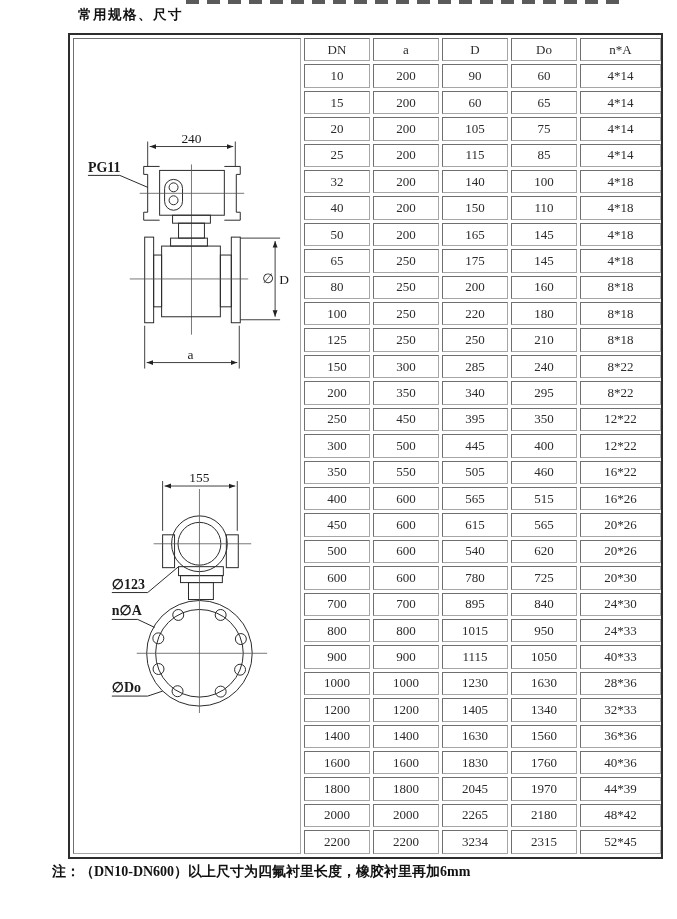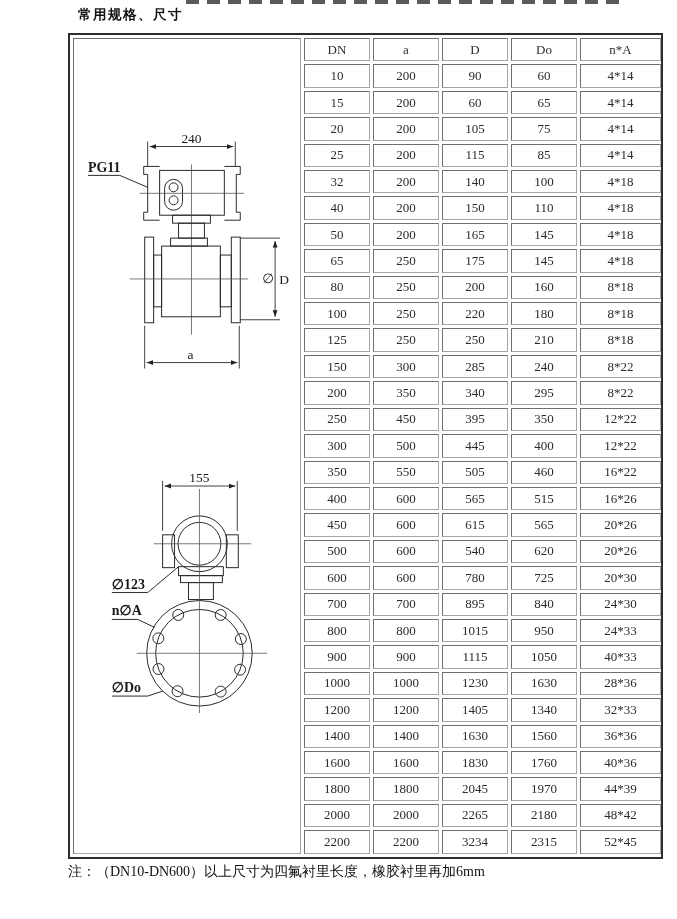--- a/index.html
+++ b/index.html
@@ -28,21 +28,21 @@
   .spec-table th,.spec-table td{
     border:1px solid;border-color:#6f6f6f #a6a6a6 #a6a6a6 #6f6f6f;
     font-size:13px;font-weight:normal;text-align:center;vertical-align:middle;
     color:#2b2b2b;padding:0;overflow:hidden;white-space:nowrap;
   }
   .drawing-cell{
     position:relative;vertical-align:top;background:#fff;
   }
   .drawing-cell svg{position:absolute;left:0;top:0;width:100%;height:100%;}
   .notes{
-    position:absolute;left:68px;top:862px;font-size:14px;line-height:19px;color:#111;
+    position:absolute;left:52px;top:862px;font-size:14px;line-height:19px;color:#111;font-weight:bold;
   }
   
   .ln{stroke:#2a2a2a;stroke-width:1;fill:none;}
   .cl{stroke:#555;stroke-width:0.8;fill:none;}
   .dim{stroke:#2a2a2a;stroke-width:0.9;fill:none;}
   .dtxt{font-family:"Liberation Serif","DejaVu Serif",serif;font-size:13.5px;fill:#1a1a1a;}
   .ltxt{font-family:"Liberation Serif","DejaVu Serif",serif;font-size:14px;font-weight:600;fill:#1a1a1a;}
 </style>
 </head>
 <body>

